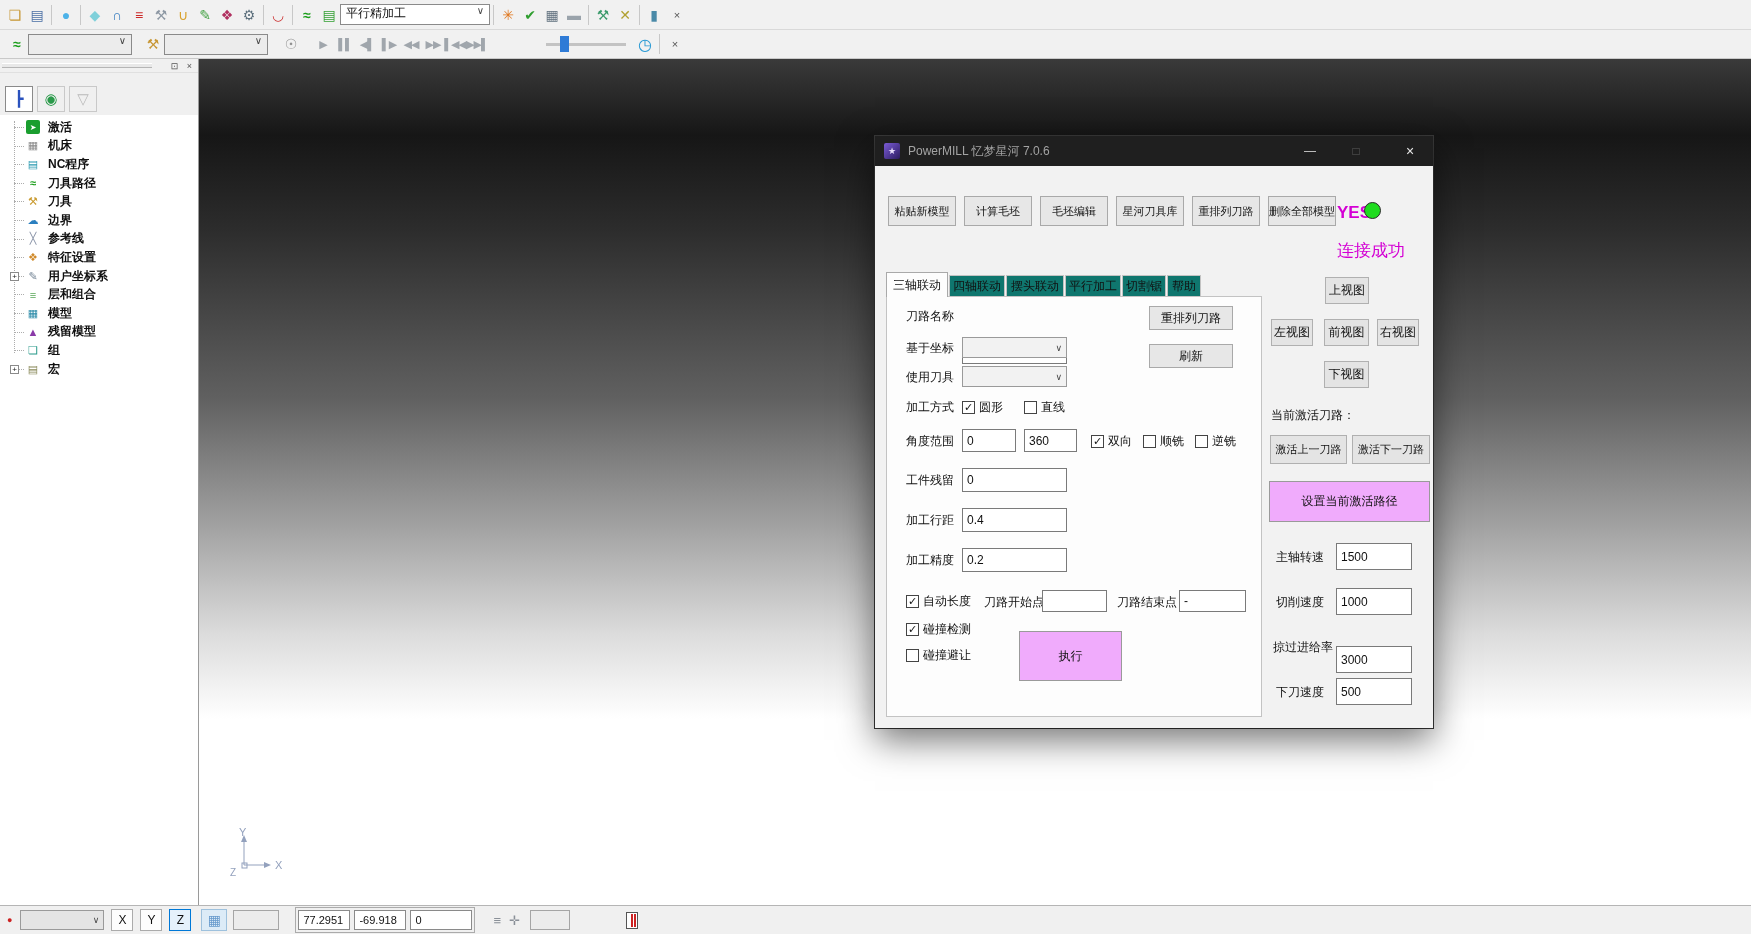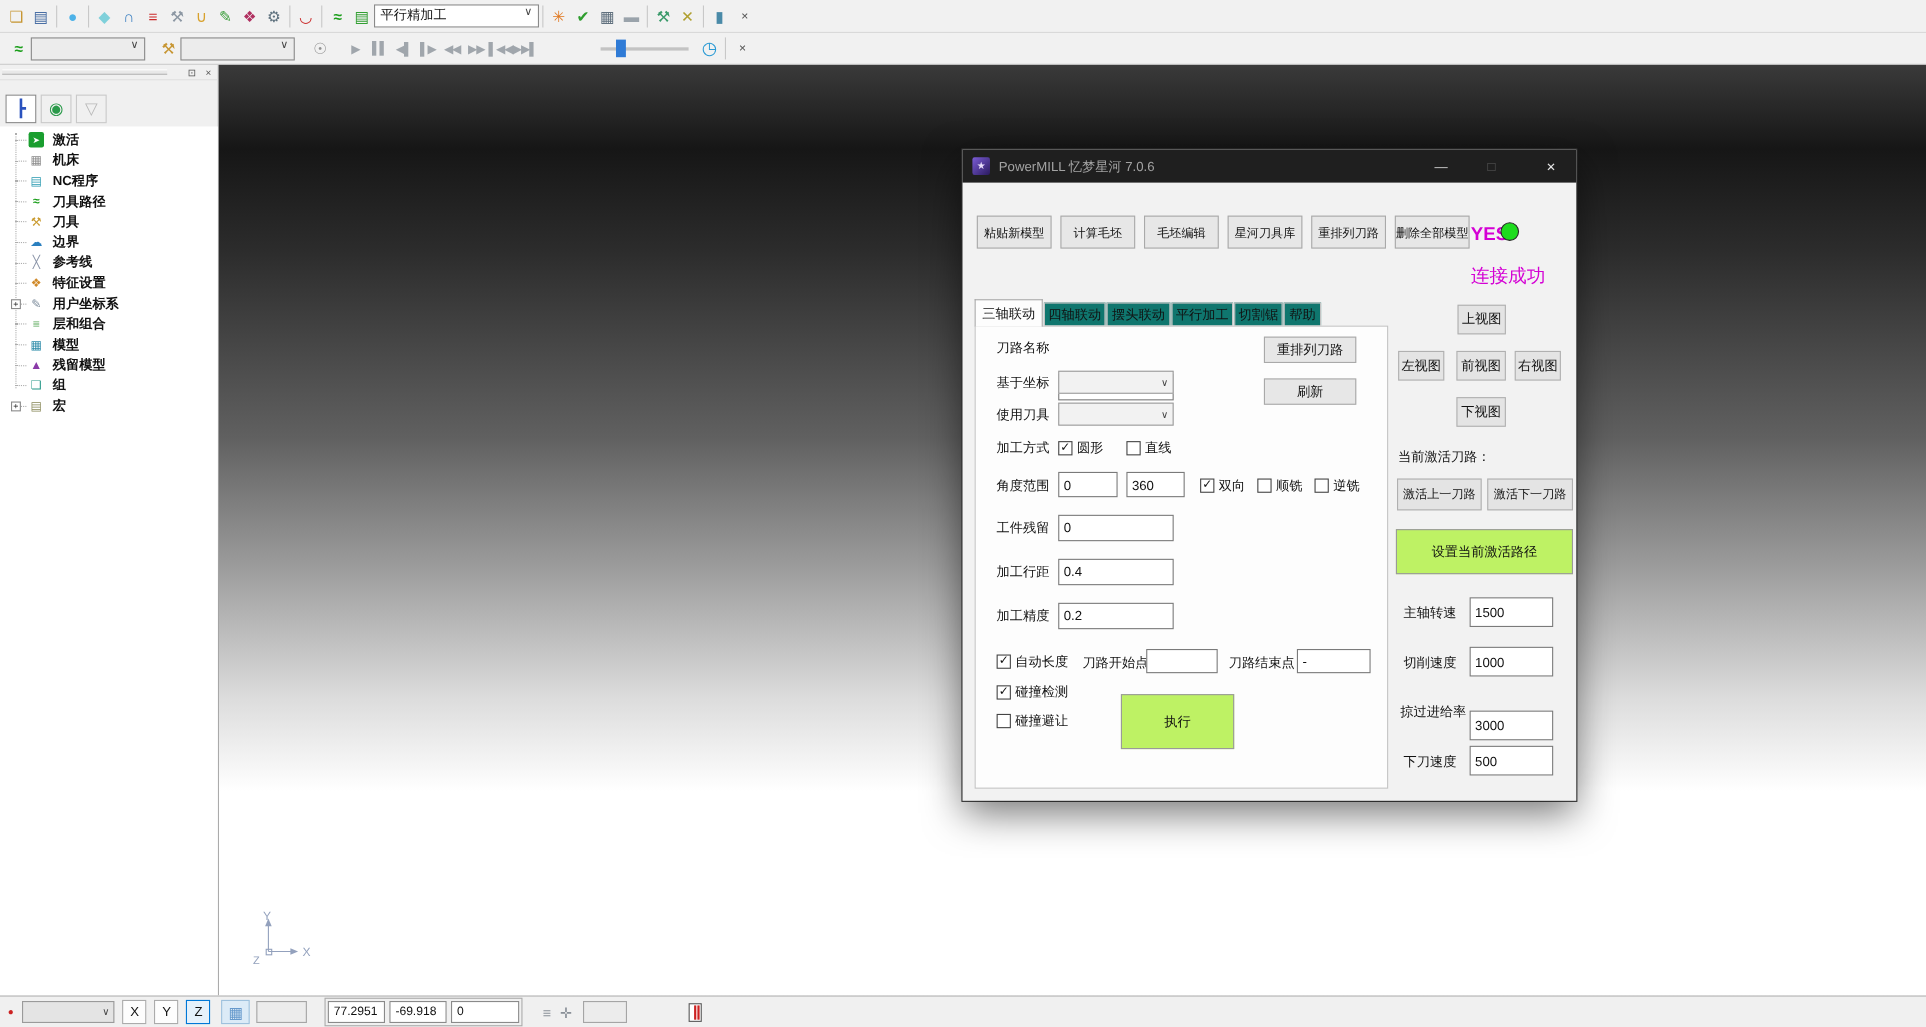--- a/index.html
+++ b/index.html
@@ -103,21 +103,21 @@
   .dtab.inactive{background:#0f766e;border:1px solid #c3c3c3;height:22px;top:139px;}
   .dtab.active{background:#fdfdfd;border:1px solid #a9a9a9;border-bottom:none;height:25px;top:136px;z-index:2;}
   .tabpage{position:absolute;left:11px;top:160px;width:376px;height:421px;background:#fdfdfd;border:1px solid #c3c3c3;}
   .flabel{position:absolute;font-size:12px;color:#111;white-space:nowrap;}
   .inp{position:absolute;background:#fff;border:1px solid #7a7a7a;font-size:12px;color:#111;padding:0 4px;outline:none;}
   .fcombo{position:absolute;background:#f2f2f2;border:1px solid #9a9a9a;display:flex;align-items:center;justify-content:flex-end;font-size:11px;}
   .fcombo .arr{color:#444;font-size:9px;padding:0 4px;}
   .cb{position:absolute;display:flex;align-items:center;gap:4px;font-size:12px;color:#111;}
   .cbx{width:13px;height:13px;background:#fff;border:1px solid #444;font-size:11px;line-height:11px;text-align:center;color:#111;}
   .rbtn{position:absolute;background:#e4e4e4;border:1px solid #b0b0b0;display:flex;align-items:center;justify-content:center;font-size:12px;color:#111;}
-  .big{background:#bef264;border:1px solid #9a9a9a;}
+  .big{background:#f0abfc;border:1px solid #9a9a9a;}
 
   
   #statusbar{position:absolute;left:0;top:905px;width:1751px;height:29px;background:#f0f0f0;border-top:1px solid #b5b5b5;display:flex;align-items:center;}
   .sb-dot{color:#cc2222;font-size:9px;margin-left:7px;}
   .sb-combo{width:84px;height:20px;margin-left:8px;background:#e4e4e4;border:1px solid #9a9a9a;display:flex;align-items:center;justify-content:flex-end;font-size:11px;}
   .sb-combo .arr{color:#444;font-size:9px;padding:0 4px;}
   .axbtn{width:22px;height:22px;margin-left:7px;background:#fdfdfd;border:1px solid #ababab;display:flex;align-items:center;justify-content:center;font-size:12px;color:#111;}
   .axbtn.active{background:#e5f1fb;border:1px solid #0078d7;}
   .sb-grid{width:26px;height:22px;margin-left:10px;background:#dcebf7;border:1px solid #9ec1dd;display:flex;align-items:center;justify-content:center;color:#6699cc;font-size:14px;}
   .sb-field{height:20px;background:#ececec;border:1px solid #a5a5a5;margin-left:6px;}

